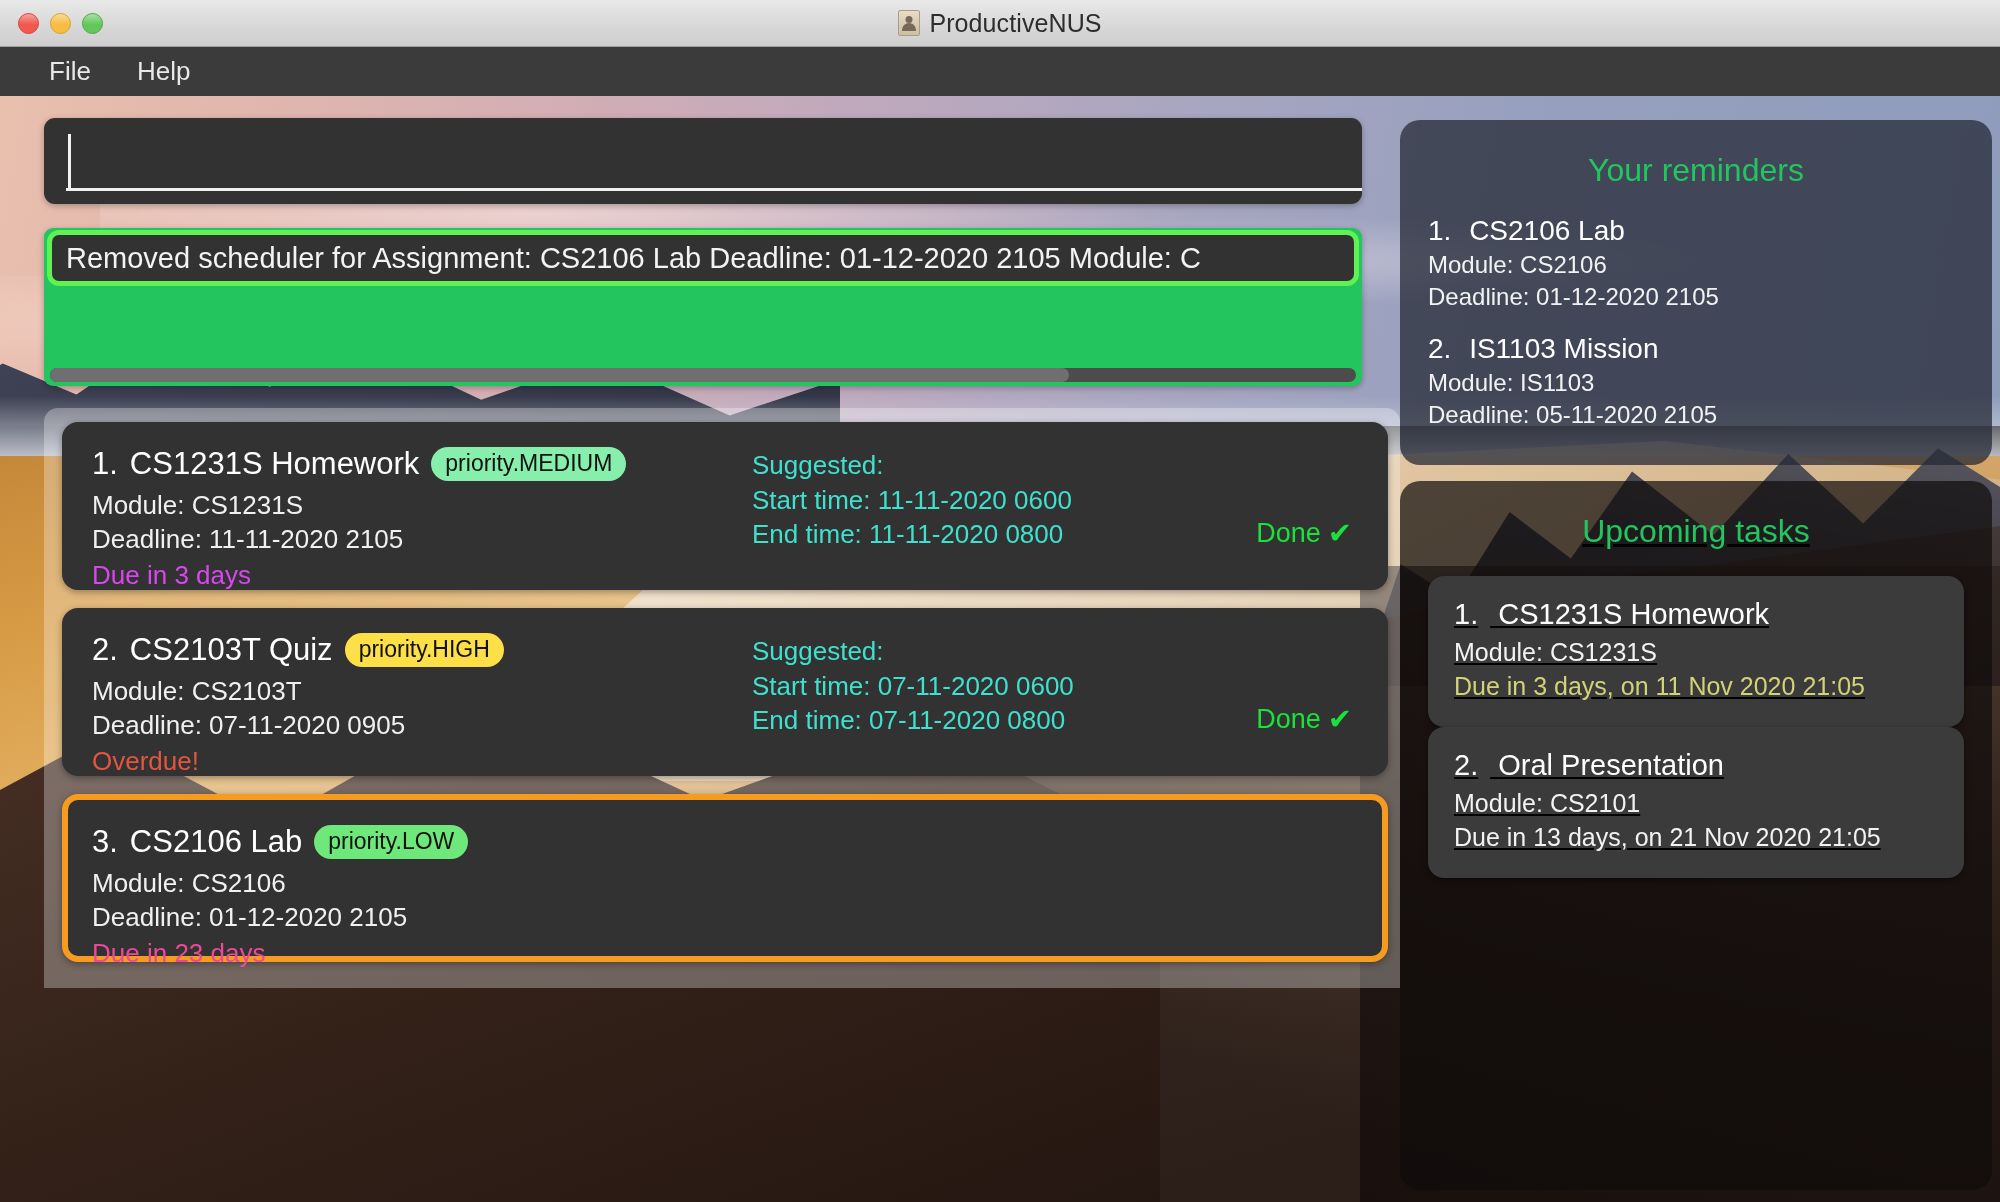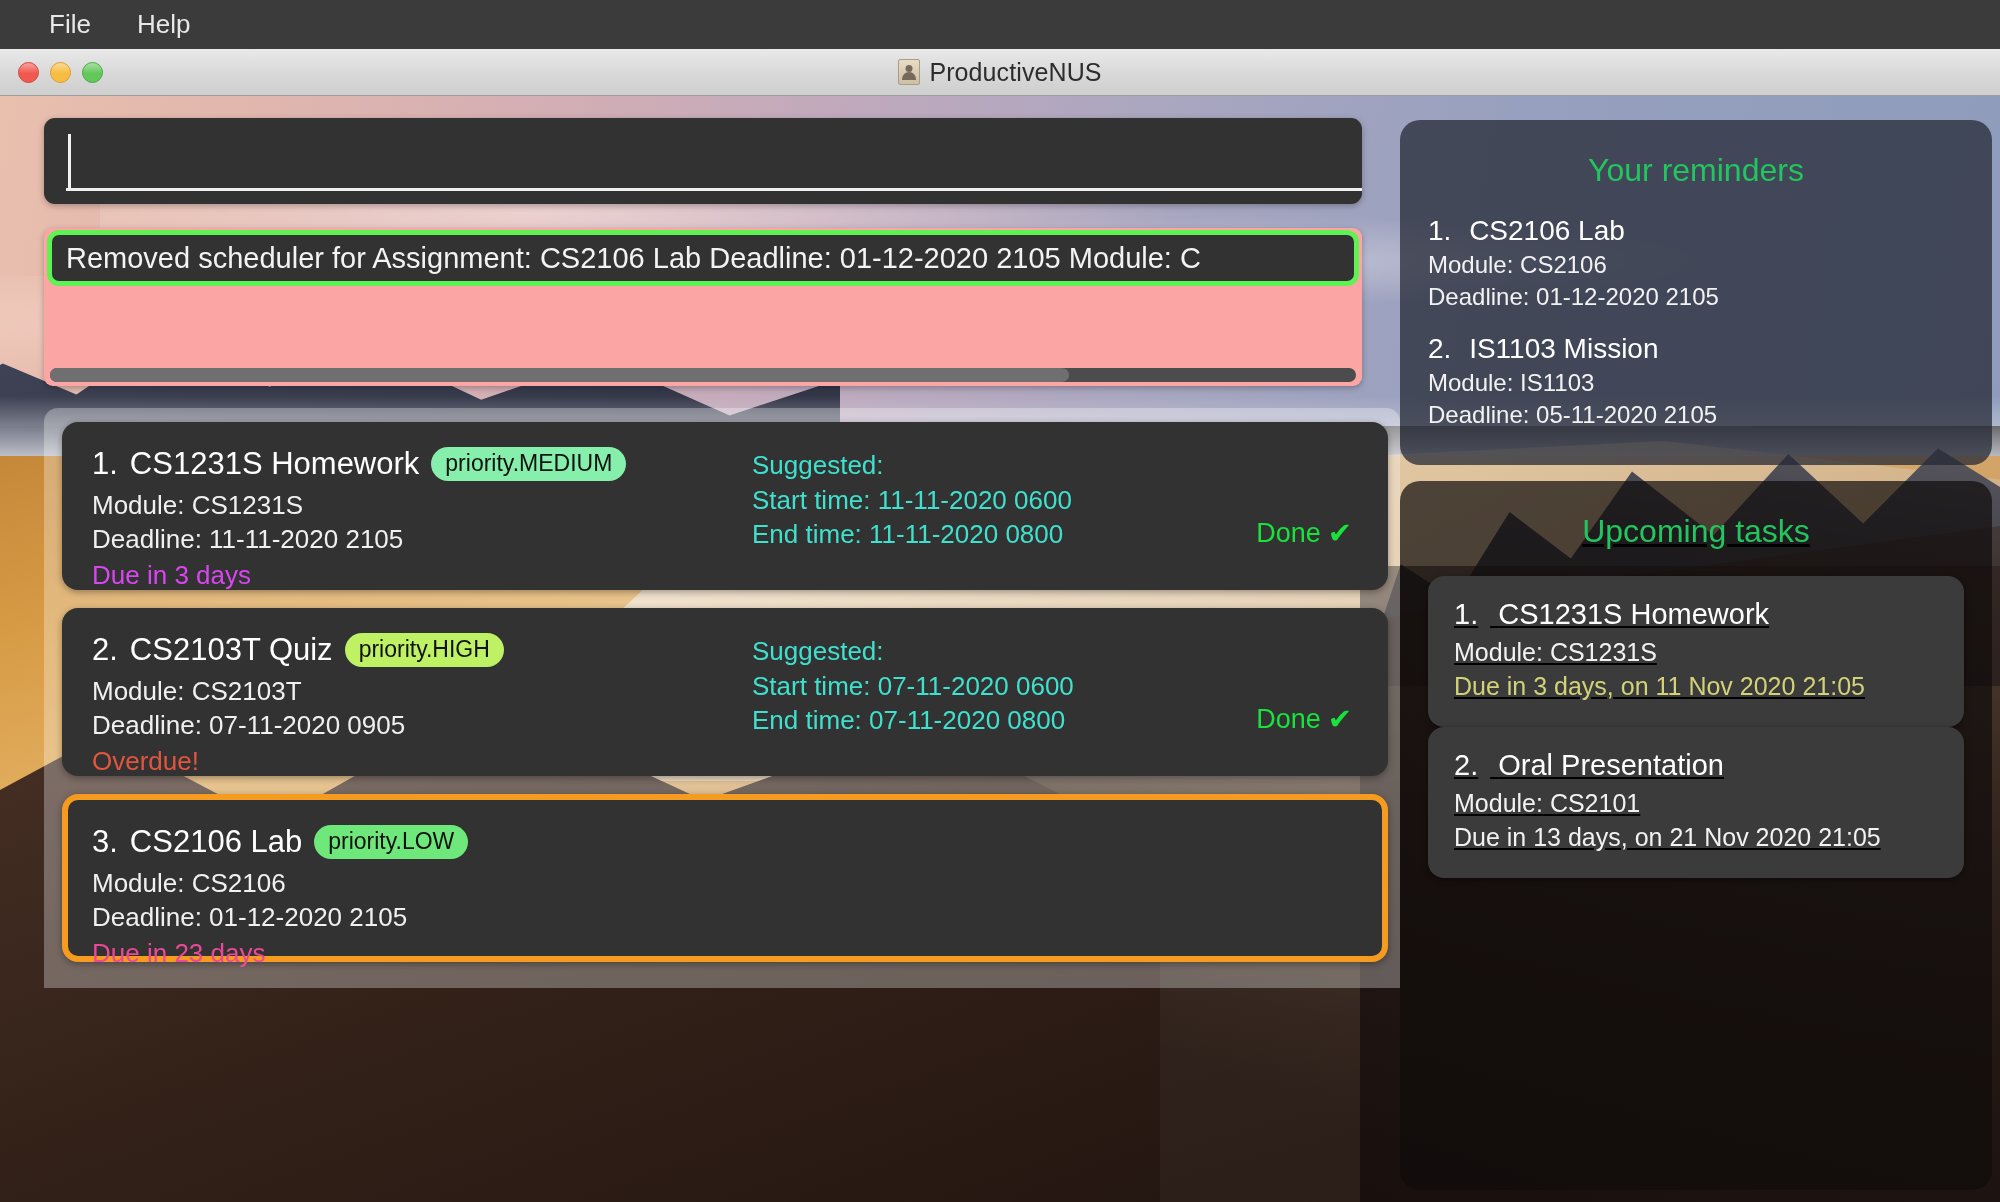--- a/index.html
+++ b/index.html
@@ -184,21 +184,21 @@
     position:absolute; left:22px; right:0; bottom:13px;
     height:3px; background:#f0f0f0;
   }
   #command-value{
     font-size:30px; color:#f0f0f0;
   }
 
   
   #result-box{
     margin-top:24px; width:1318px; height:158px;
-    background:#fca5a5; border-radius:9px;
+    background:#22c55e; border-radius:9px;
     position:relative; overflow:hidden;
     box-shadow:0 2px 6px rgba(0,0,0,.28);
   }
   #result-message{
     position:absolute; left:3px; top:2px; right:3px;
     height:56px;
     border:5px solid #5ef252;
     border-radius:12px;
     background:#323232;
     display:flex; align-items:center;
@@ -250,21 +250,21 @@
     margin-bottom:6px;
   }
   .task-index{ font-size:31px; color:#ffffff; }
   .task-name { font-size:31px; color:#ffffff; }
   .priority-badge{
     font-size:23px; color:#111111;
     padding:5px 14px 6px; border-radius:18px;
     line-height:1; white-space:nowrap;
   }
   .priority-badge.MEDIUM{ background:#86efac; }
-  .priority-badge.HIGH  { background:#bef264; }
+  .priority-badge.HIGH  { background:#fde047; }
   .priority-badge.LOW   { background:#6ee87a; }
   .task-line{ font-size:26px; color:#f0f0f0; line-height:1.32; }
   .task-due{ font-size:26px; line-height:1.42; }
   .task-due.soon   { color:#d946ef; }
   .task-due.overdue{ color:#e0563f; }
   .task-due.normal { color:#ec4899; }
 
   .task-right{
     flex:1; position:relative; padding-top:26px;
   }
@@ -314,36 +314,36 @@
   .uc-head{ font-size:29px; color:#ffffff; margin-bottom:4px; }
   .uc-head .uc-idx{ margin-right:12px; }
   .uc-line{ font-size:25px; color:#f2f2f2; line-height:1.36; }
   .uc-due.soon  { color:#d2d278; }
   .uc-due.normal{ color:#f2f2f2; }
 </style>
 </head>
 <body>
 
 <div id="window">
-
-  <div id="menubar">
-    <div class="menu-item">File</div>
-    <div class="menu-item">Help</div>
-  </div>
 
   <div id="titlebar">
     <div class="lights">
       <div class="light close"></div>
       <div class="light min"></div>
       <div class="light max"></div>
     </div>
     <div class="title-wrap">
       <div id="app-icon"></div>
       <div class="title-text">ProductiveNUS</div>
     </div>
+  </div>
+
+  <div id="menubar">
+    <div class="menu-item">File</div>
+    <div class="menu-item">Help</div>
   </div>
 
   <div id="stage">
 
     <div id="wallpaper">
       <div class="wp-sky"></div>
       <div class="wp-cloud-a"></div>
       <div class="wp-cloud-b"></div>
       <div class="wp-cloud-c"></div>
       <div class="wp-ridge"></div>

